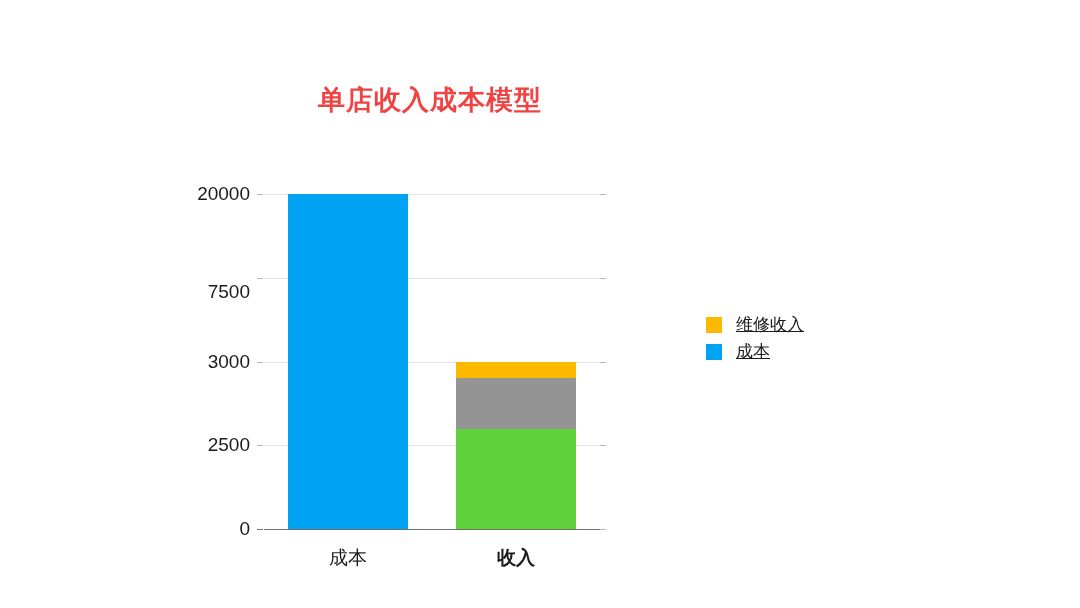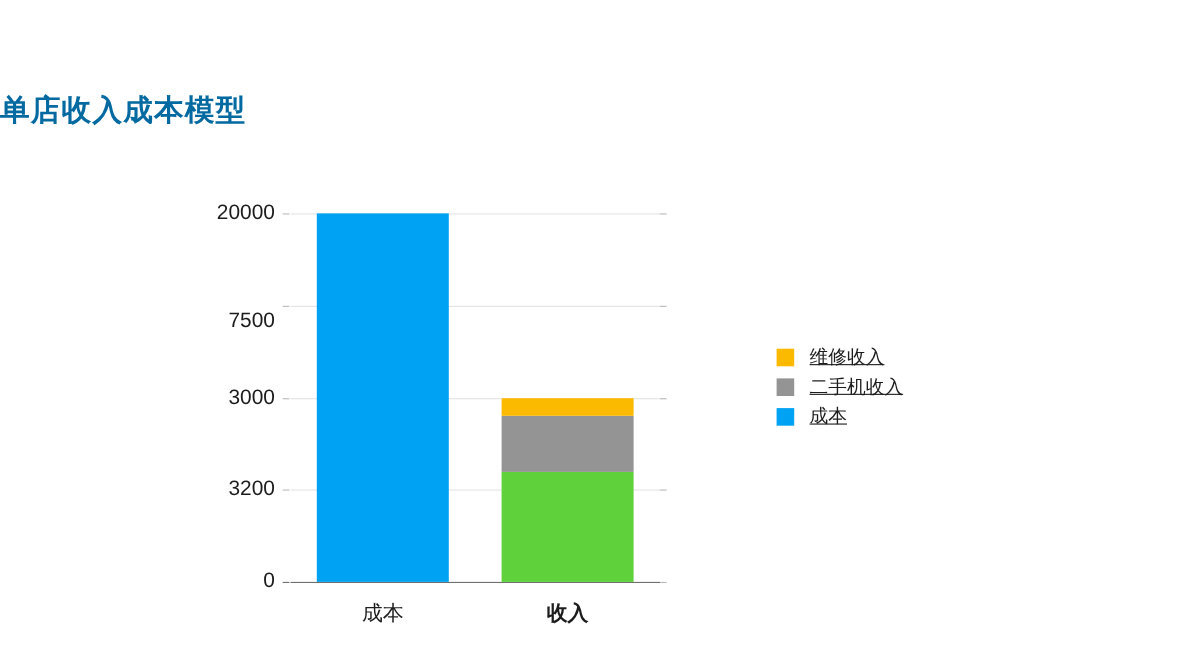--- a/index.html
+++ b/index.html
@@ -22,25 +22,25 @@
     width: 1080px;
     height: 608px;
   }
 
   
   .chart-title {
     position: absolute;
     left: 0;
     top: 82px;
     width: 860px;
-    text-align: left;
+    text-align: center;
     font-size: 27px;
     font-weight: bold;
     letter-spacing: 1px;
-    color: #0369a1;
+    color: #ef4444;
     white-space: nowrap;
   }
 
   
   .plot-area {
     position: absolute;
     left: 264px;
     top: 194px;
     width: 336px;
     height: 335px;
@@ -141,21 +141,21 @@
 
   <div class="plot-area">
     <div id="gridlines">
         <div class="gridline baseline" style="top: 335px;"></div>
         <div class="tick-mark baseline-tick" style="top: 335px;"></div>
         <div class="tick-mark-right" style="top: 335px;"></div>
         <div class="y-tick-label" style="top: 335px;">0</div>
         <div class="gridline" style="top: 251.25px;"></div>
         <div class="tick-mark" style="top: 251.25px;"></div>
         <div class="tick-mark-right" style="top: 251.25px;"></div>
-        <div class="y-tick-label" style="top: 251.25px;">3200</div>
+        <div class="y-tick-label" style="top: 251.25px;">2500</div>
         <div class="gridline" style="top: 167.5px;"></div>
         <div class="tick-mark" style="top: 167.5px;"></div>
         <div class="tick-mark-right" style="top: 167.5px;"></div>
         <div class="y-tick-label" style="top: 167.5px;">3000</div>
         <div class="gridline" style="top: 83.75px;"></div>
         <div class="tick-mark" style="top: 83.75px;"></div>
         <div class="tick-mark-right" style="top: 83.75px;"></div>
         <div class="y-tick-label" style="top: 98px;">7500</div>
         <div class="gridline" style="top: 0px;"></div>
         <div class="tick-mark" style="top: 0px;"></div>
@@ -177,22 +177,18 @@
         <div class="x-tick-label" style="left: 168px; font-weight: bold;">收入</div>
       </div>
   </div>
 
   <div class="legend" id="legend">
       <div class="legend-item">
         <span class="legend-swatch" style="background: rgb(251, 186, 0);"></span>
         <span class="legend-label">维修收入</span>
       </div>
       <div class="legend-item">
-        <span class="legend-swatch" style="background: rgb(148, 148, 148);"></span>
-        <span class="legend-label">二手机收入</span>
-      </div>
-      <div class="legend-item">
         <span class="legend-swatch" style="background: rgb(0, 162, 243);"></span>
         <span class="legend-label">成本</span>
       </div>
     </div>
 
 </div>
 
 </body></html>

